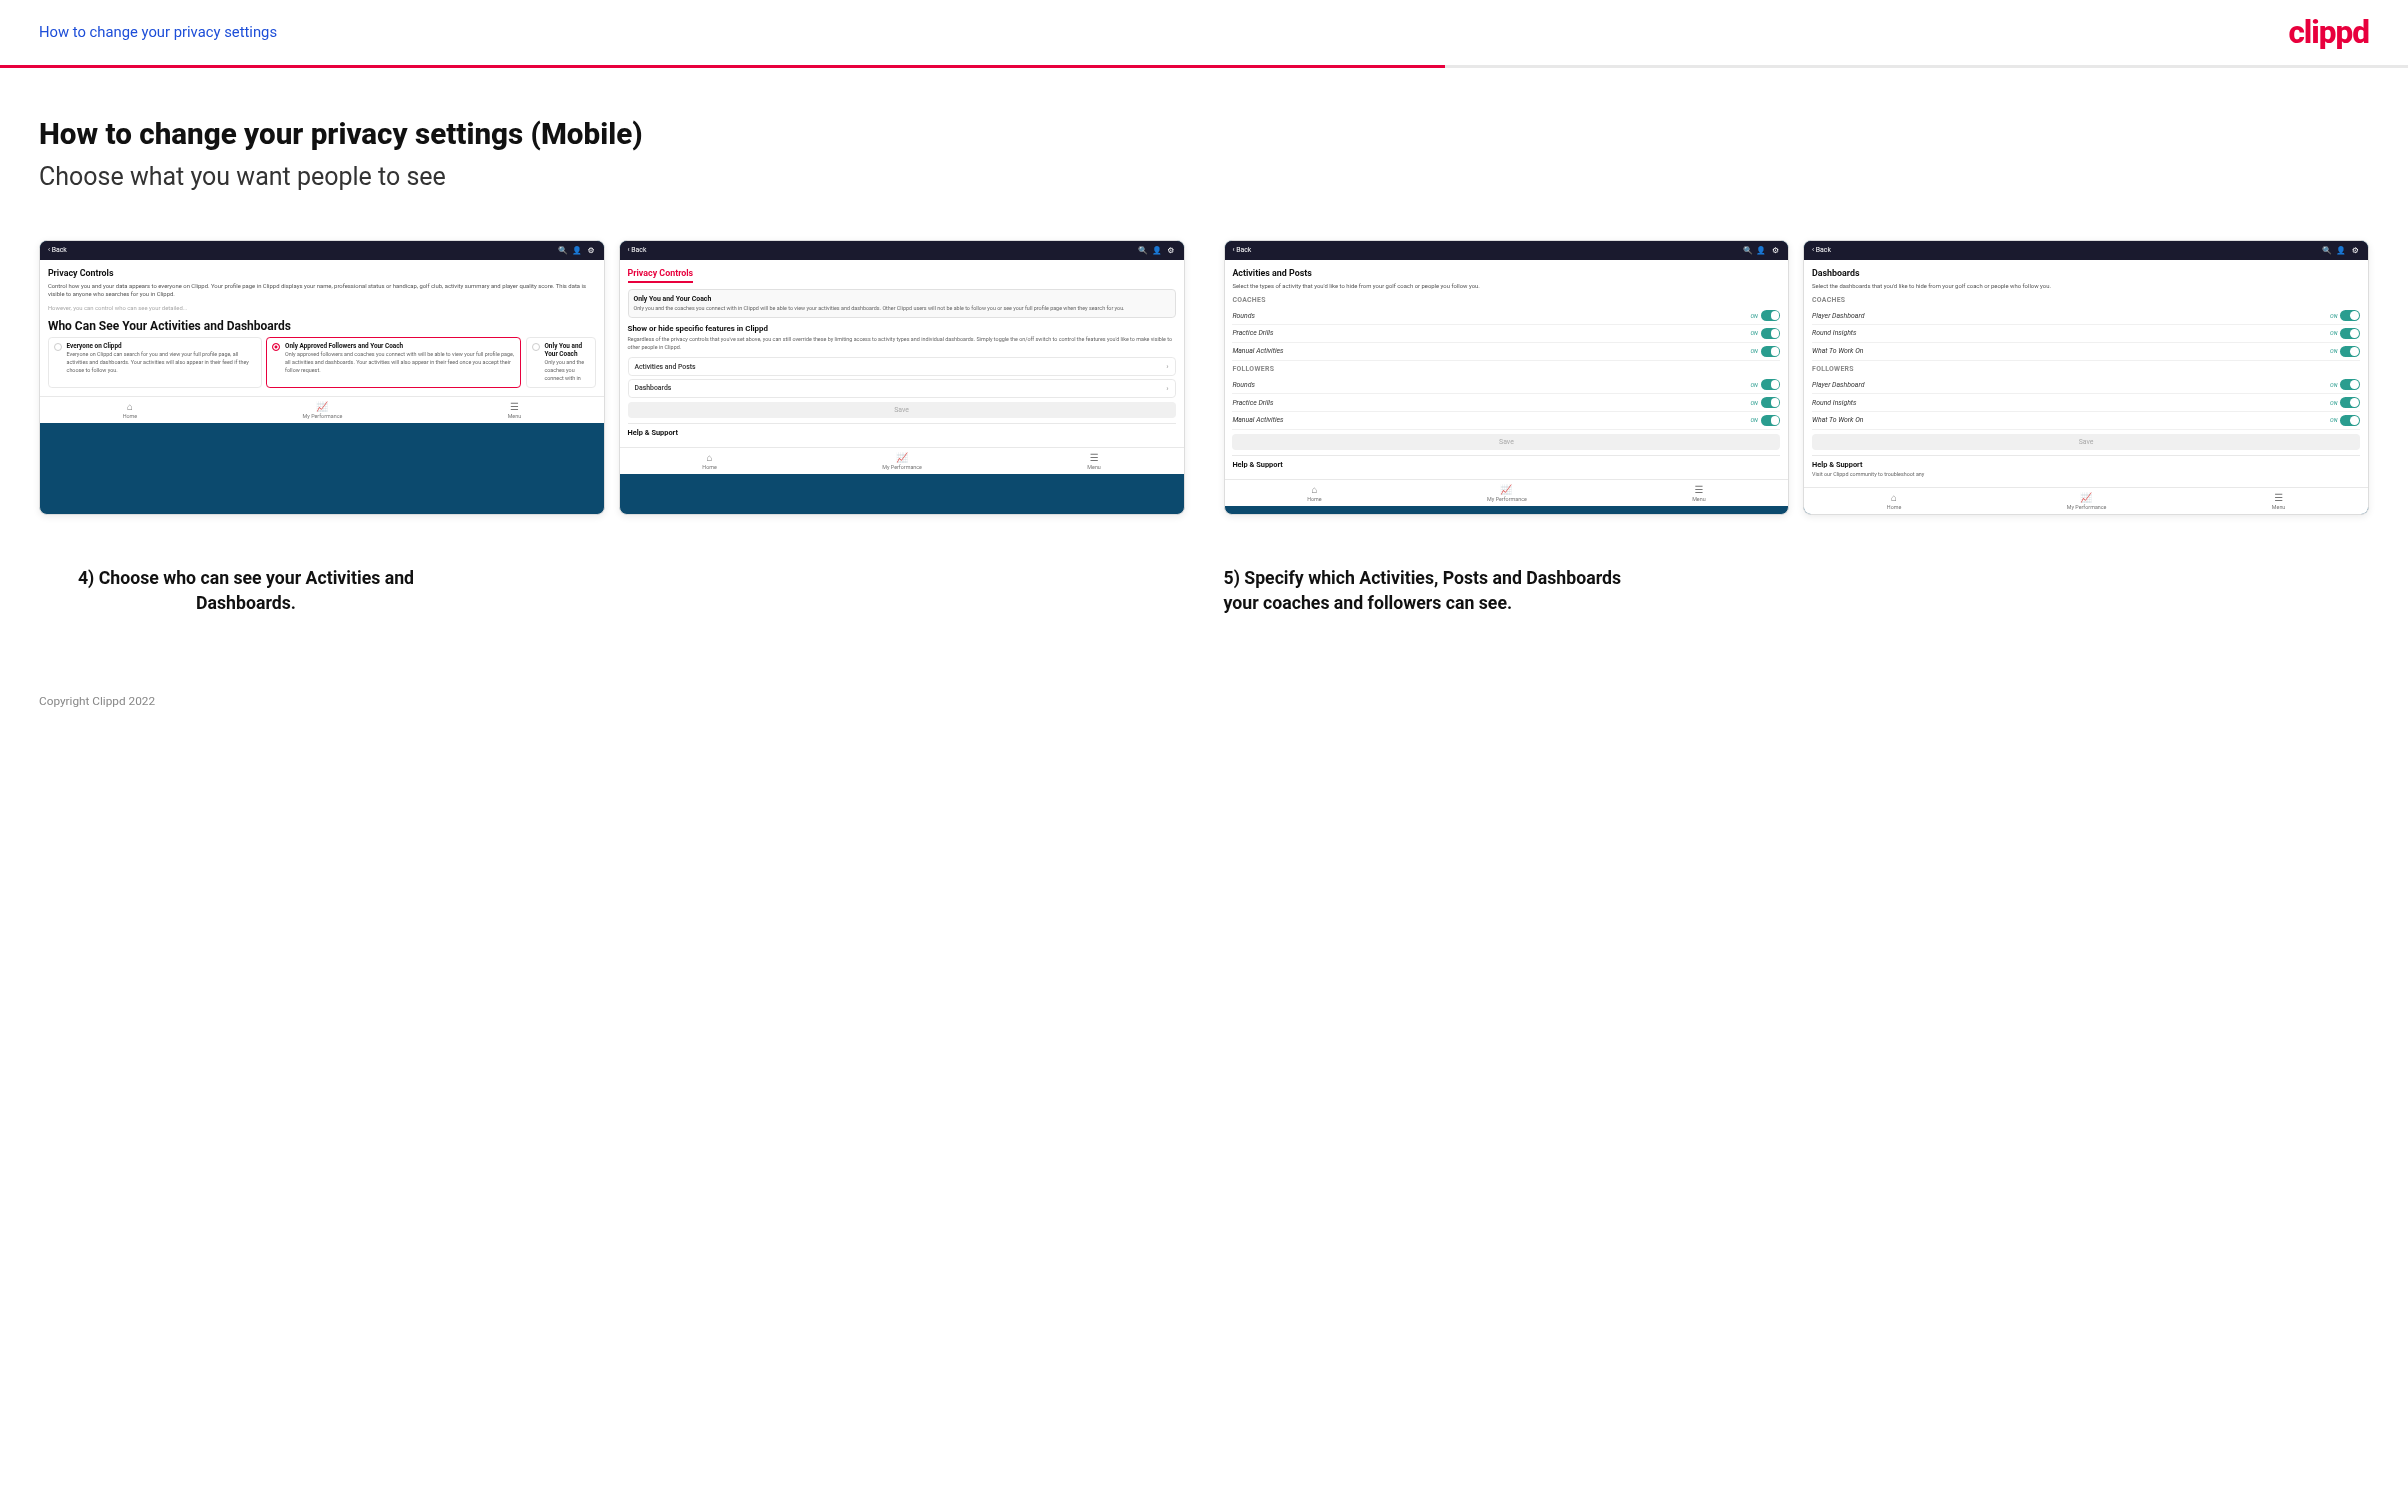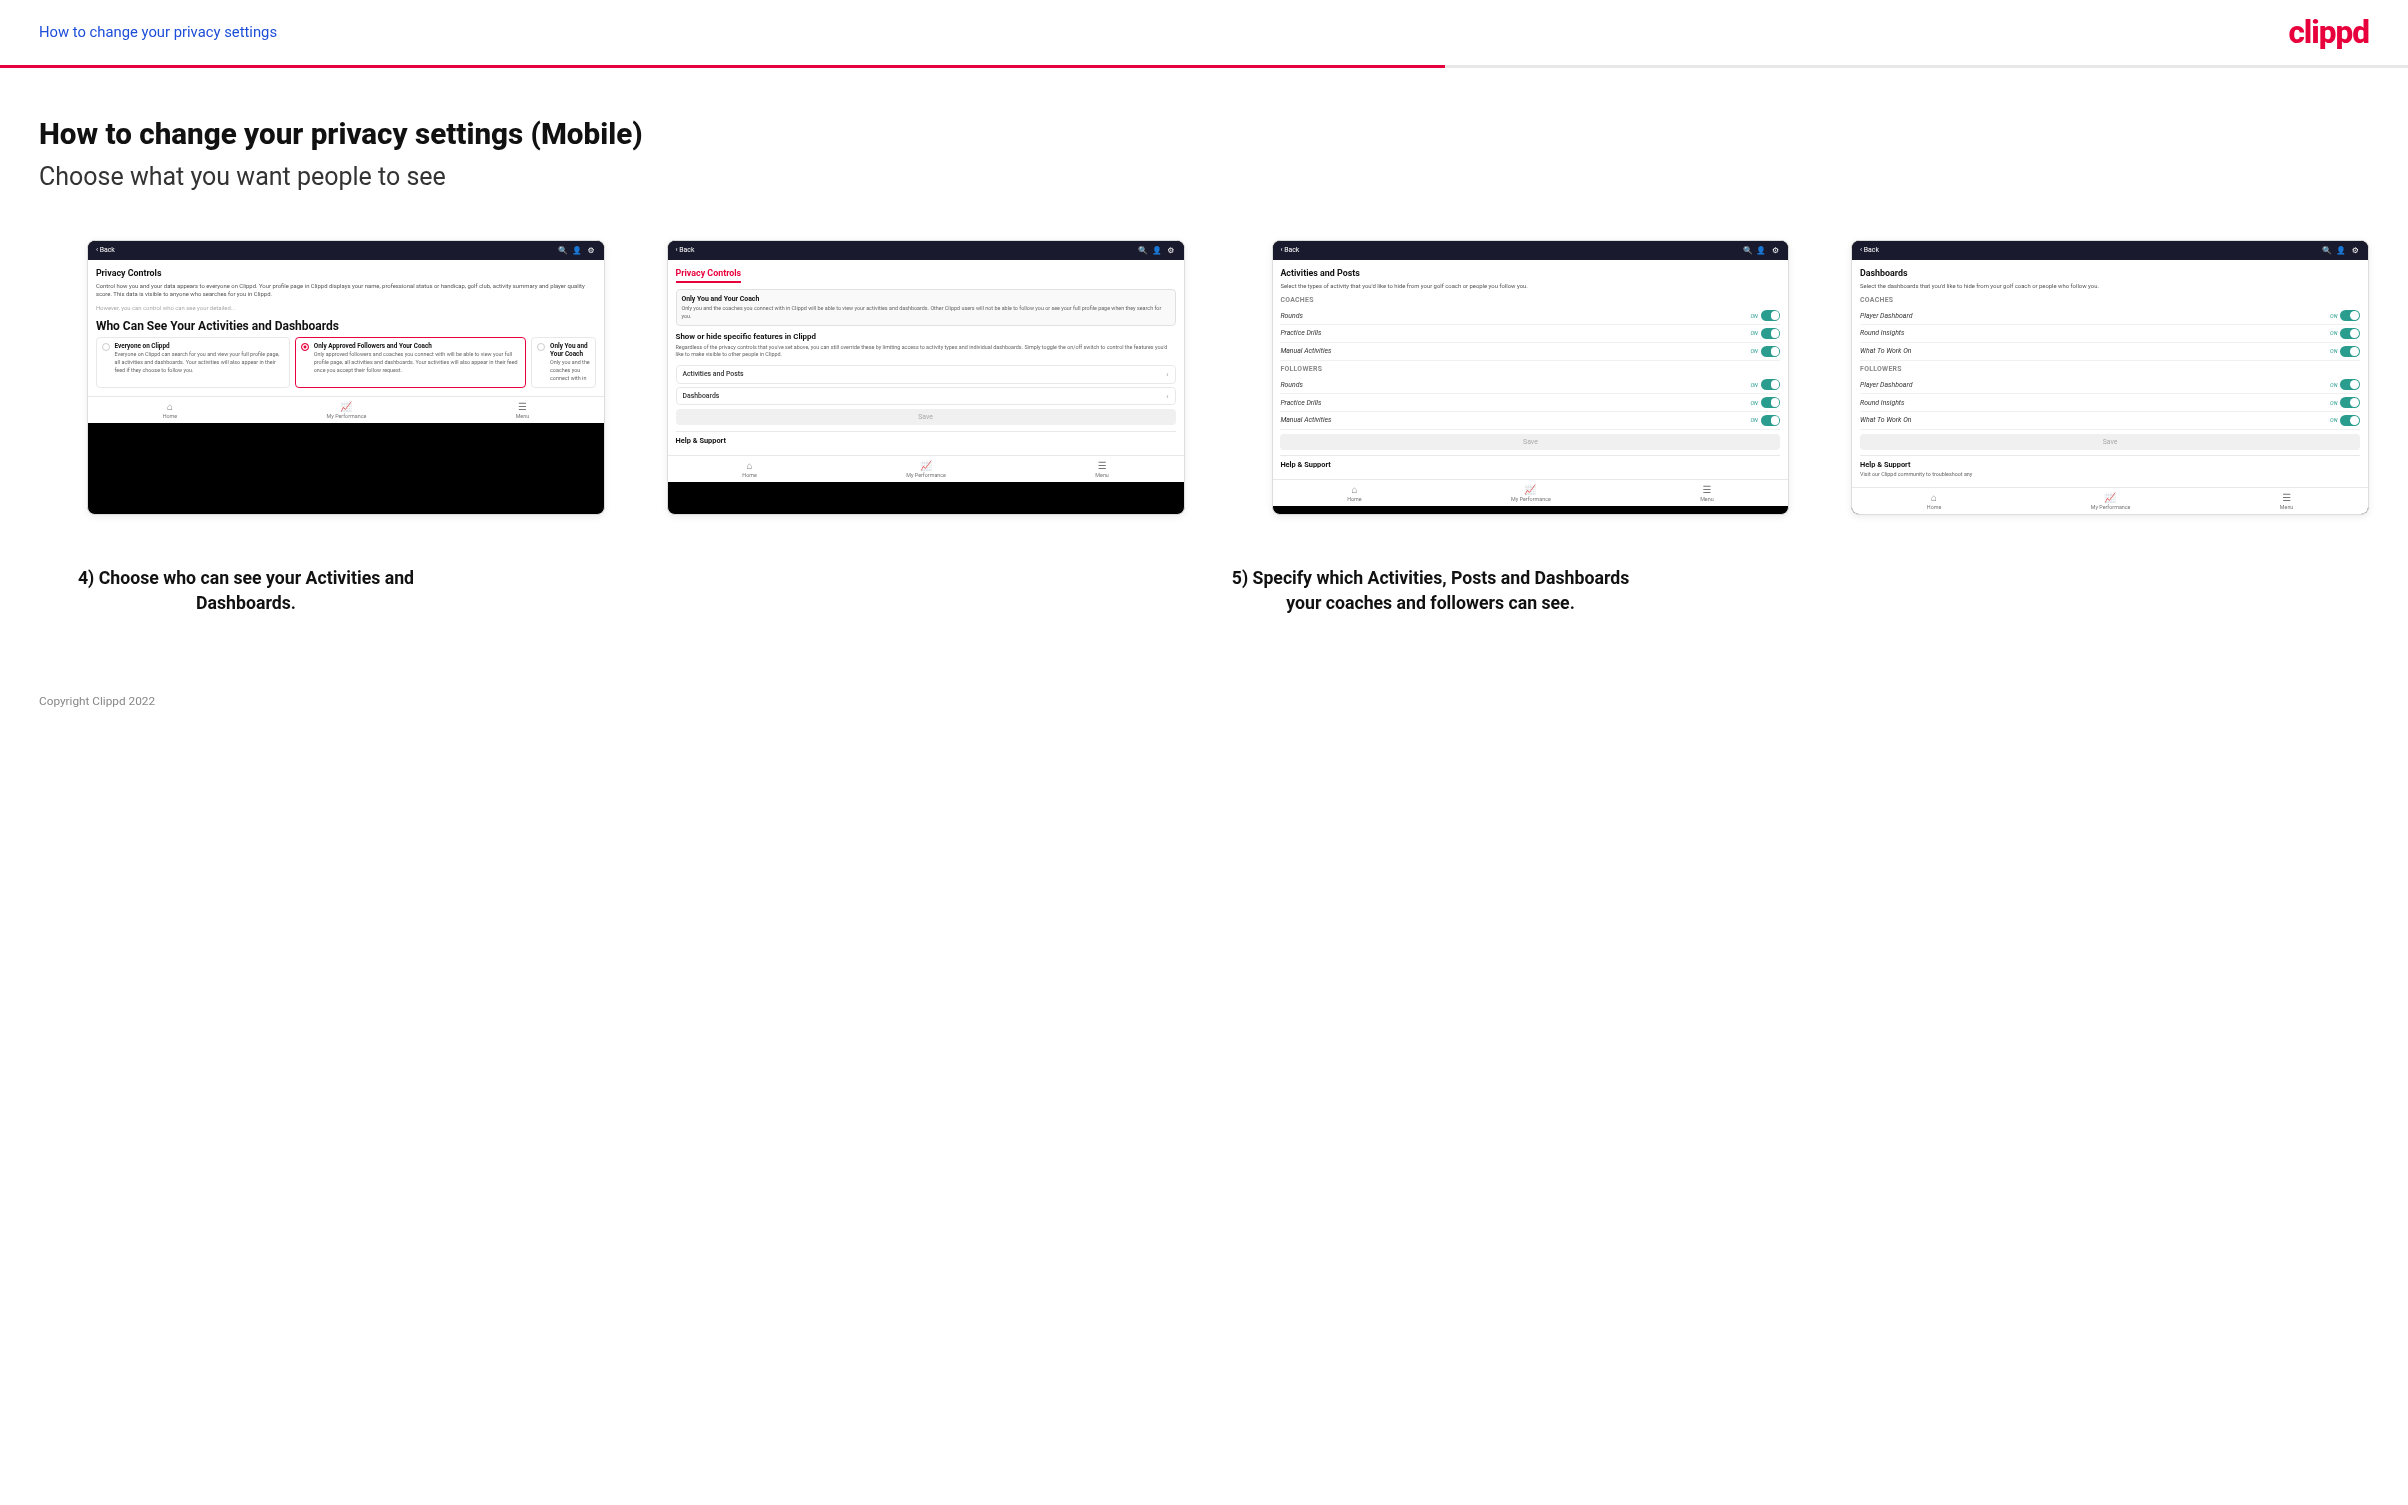--- a/index.html
+++ b/index.html
@@ -54,36 +54,35 @@
       font-weight: 400;
       color: #333;
       margin-bottom: 49px;
     }
 
     .caption {
       font-size: 19.7px;
       font-weight: 700;
       color: #111;
       margin-top: 27.6px;
-      text-align: center;
+      text-align: left;
       line-height: 1.4;
       max-width: 414px;
     }
 
     
     .phone {
-      background: #000000;
+      background: #0c4a6e;
       border: 1.5px solid #ddd;
       border-radius: 7.9px;
       overflow: hidden;
       flex: 1;
       min-width: 0;
       box-shadow: 0 2px 7.9px rgba(0,0,0,0.08);
       font-size: 6.9px;
-      margin-left: 48px;
     }
 
     .phone-nav {
       background: #1a1a2e;
       color: #fff;
       display: flex;
       align-items: center;
       justify-content: space-between;
       padding: 4.9px 7.9px;
       font-size: 6.9px;

